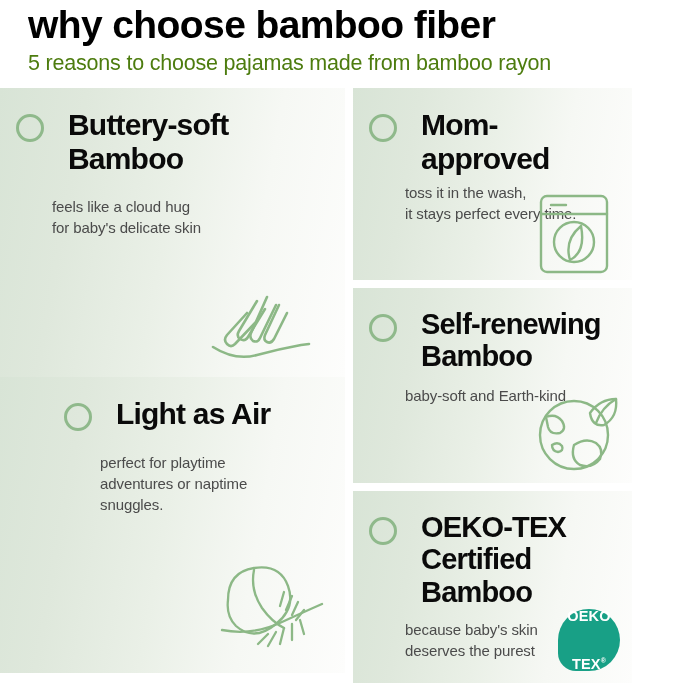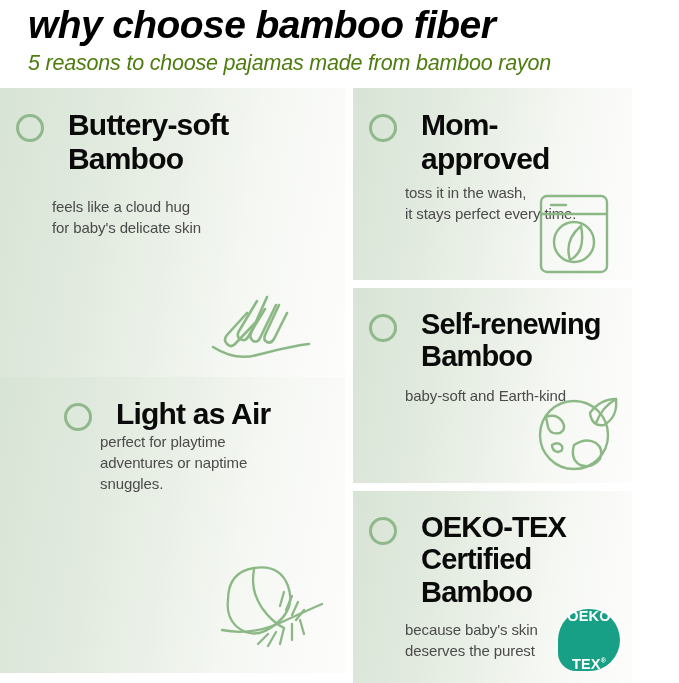--- a/index.html
+++ b/index.html
@@ -5,21 +5,21 @@
   * { margin:0; padding:0; box-sizing:border-box; }
   html,body { width:679px; height:683px; }
   body {
     font-family:"Liberation Sans", sans-serif;
     background:#ffffff;
     overflow:hidden;
   }
   .page { position:relative; width:679px; height:683px; background:#fff; }
 
   
-  .header { padding:4px 0 0 28px;font-style:italic; }
+  .header { padding:4px 0 0 28px; }
   .header h1 {
     font-size:39px;
     font-weight:700;
     letter-spacing:-0.6px;
     color:#000;
     line-height:1.08;
     white-space:nowrap;
   }
   .header h2 {
     font-size:21.5px;
@@ -82,21 +82,21 @@
   .desc {
     font-size:15px;
     color:#4b4b4b;
     line-height:1.4;
     letter-spacing:-0.1px;
     white-space:pre-line;
     padding-left:52px;
     padding-right:12px;
   }
   .card-soft  .desc { margin-top:21px; }
-  .card-light .desc { }
+  .card-light .desc { margin-top:21px; }
   .card-mom   .desc { margin-top:7px; }
   .card-self  .desc { margin-top:12px; }
   .card-oeko  .desc { margin-top:11px; }
 
   
   .icon { position:absolute; }
   .icon-hand    { right:20px;  bottom:4px;  width:120px; height:100px; }
   .icon-feather { right:5px;   bottom:10px; width:130px; height:105px; }
   .icon-washer  { right:20px;  bottom:4px;  width:76px;  height:84px; }
   .icon-globe   { right:12px;  bottom:10px; width:86px;  height:86px; }

